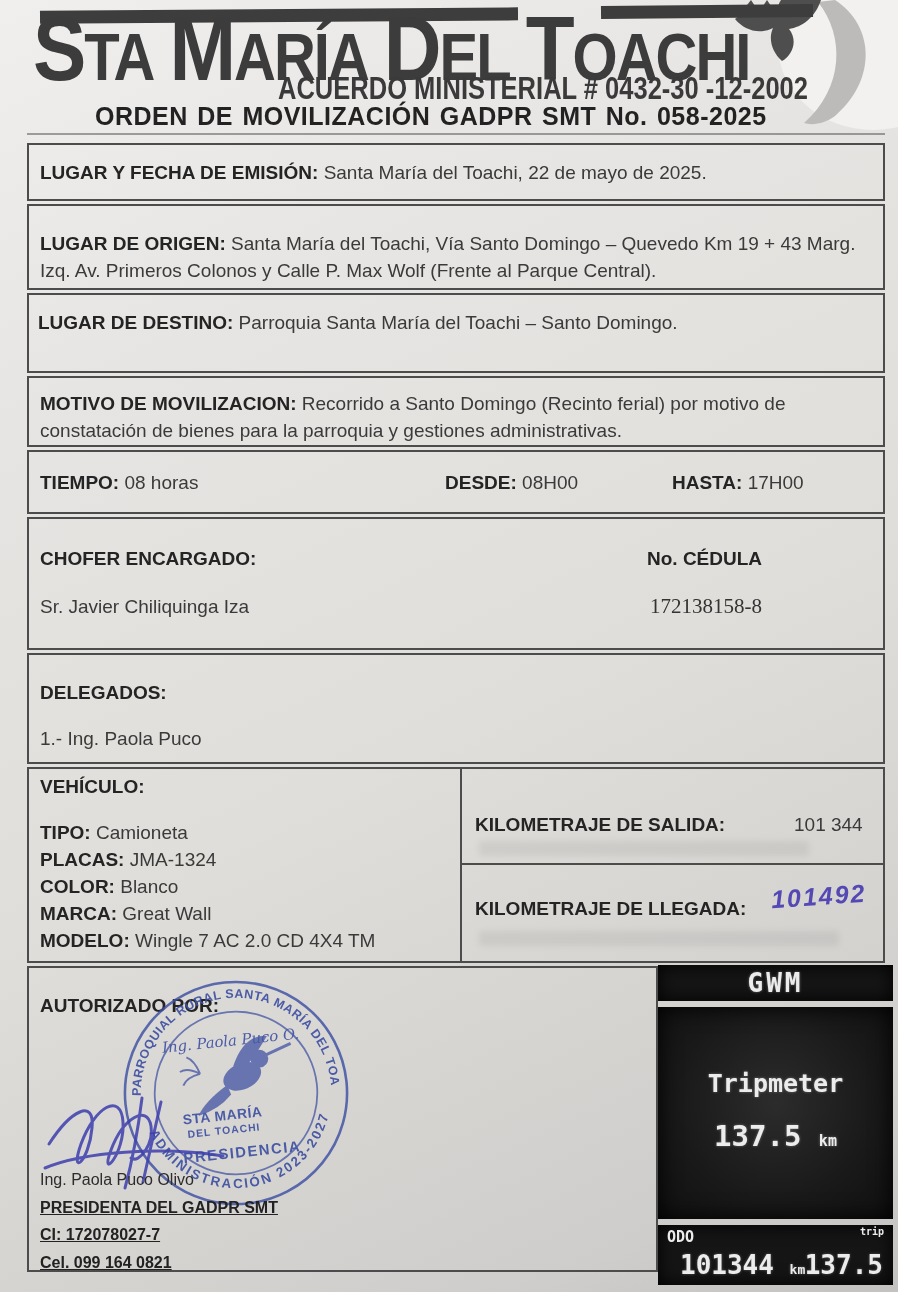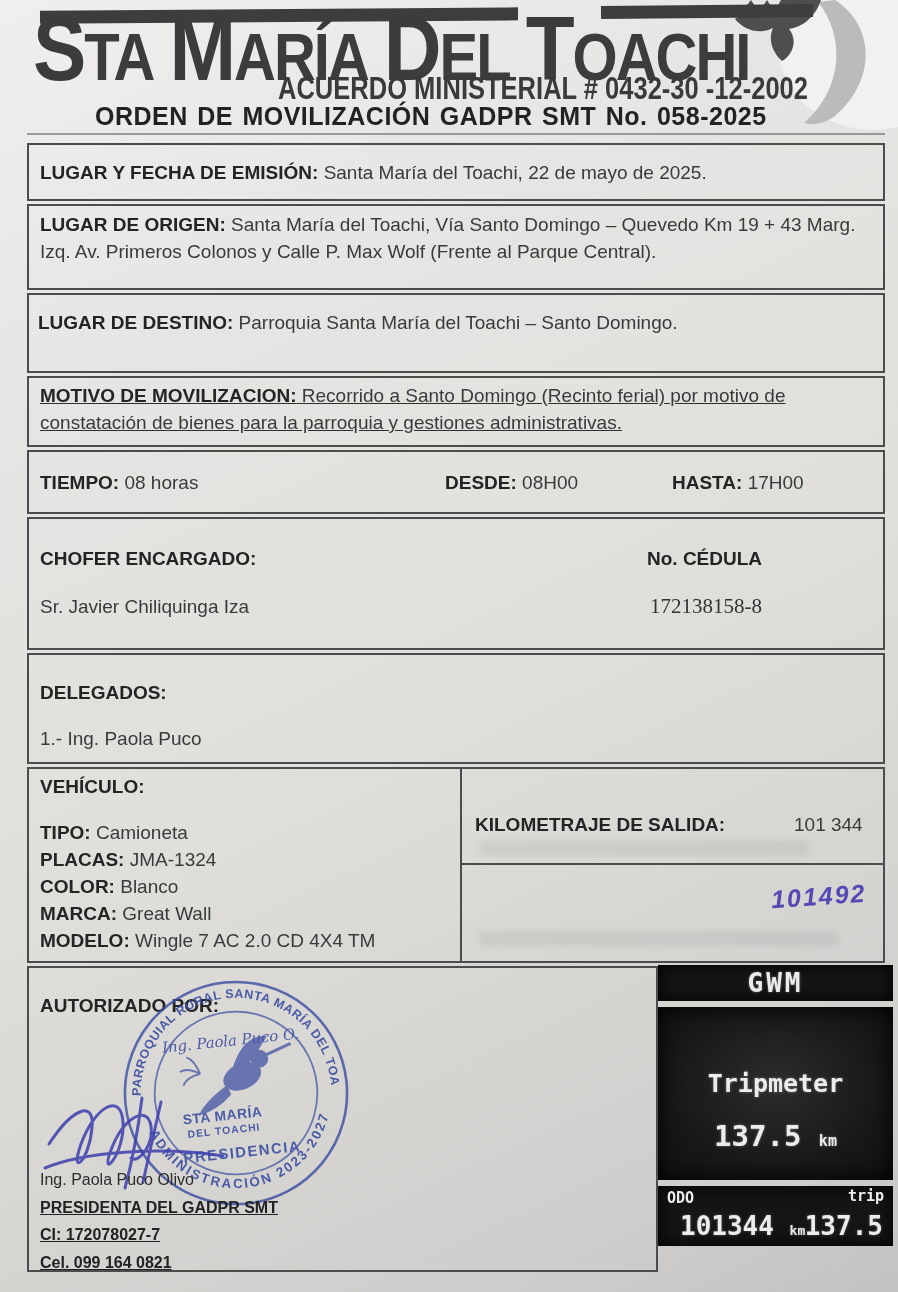--- a/index.html
+++ b/index.html
@@ -44,31 +44,31 @@
   .seal-sm{font-family:"Liberation Sans",sans-serif;font-weight:bold;fill:#3f51a3;}
   .sig{position:absolute;left:12px;top:112px;}
   .auth-block{position:absolute;left:11px;top:198px;font-size:16px;line-height:27.5px;color:#2c2c2c;}
   .auth-block .b{font-weight:bold;color:#222;text-decoration:underline;}
   
   .odometer{position:absolute;left:658px;top:958px;width:235px;height:329px;
     font-family:"DejaVu Sans Mono",monospace;color:#ececec;}
   .odo-seg{background:#151515;box-shadow:inset 0 0 18px #000;}
   .odo-brand{margin-top:7px;height:36px;display:flex;align-items:center;justify-content:center;
     font-size:26px;font-weight:bold;letter-spacing:3px;text-shadow:0 0 3px rgba(255,255,255,.4);}
-  .odo-screen{margin-top:6px;height:173px;position:relative;
+  .odo-screen{margin-top:6px;height:212px;position:relative;
     background:radial-gradient(ellipse at 50% 45%,#2c2c2c 0%,#191919 60%,#101010 100%);
     box-shadow:inset 0 0 22px #000;}
   .odo-trip-title{position:absolute;left:0;right:0;top:62px;text-align:center;
     font-size:25px;font-weight:bold;text-shadow:0 0 3px rgba(255,255,255,.35);}
   .odo-trip-val{position:absolute;left:0;right:0;top:112px;text-align:center;
     font-size:29px;font-weight:bold;text-shadow:0 0 3px rgba(255,255,255,.35);}
   .odo-unit{font-size:15px;font-weight:bold;}
   .odo-bottom{margin-top:6px;height:60px;position:relative;font-weight:bold;}
   .odo-lbl{position:absolute;top:3px;left:9px;font-size:15px;}
-  .trip-lbl{position:absolute;top:1px;right:9px;font-size:15px;}
+  .trip-lbl{position:absolute;top:1px;right:9px;font-size:10px;}
   .odo-val{position:absolute;bottom:5px;left:22px;font-size:26px;text-shadow:0 0 3px rgba(255,255,255,.3);}
   .trip-val{position:absolute;bottom:5px;right:10px;font-size:26px;text-shadow:0 0 3px rgba(255,255,255,.3);}
 </style>
 </head>
 <body>
 
 <div class="page">
 
   <svg class="corner-art" width="175" height="150" viewBox="0 0 175 150">
     <ellipse cx="150" cy="45" rx="95" ry="85" fill="#f2f1ef"></ellipse>
@@ -86,29 +86,29 @@
 
   <div class="acuerdo">ACUERDO MINISTERIAL # 0432-30 -12-2002</div>
   <div class="doc-title">ORDEN DE MOVILIZACIÓN GADPR SMT No. 058-2025</div>
   <div class="title-rule"></div>
 
   <div class="box" style="left:27px;top:143px;width:858px;height:58px;">
     <p style="padding-top:14px;"><span class="lbl">LUGAR Y FECHA DE EMISIÓN:</span> <span class="val">Santa María del Toachi, 22 de mayo de 2025.</span></p>
   </div>
 
   <div class="box" style="left:27px;top:204px;width:858px;height:86px;">
-    <p style="padding-top:5px;"><span class="lbl">LUGAR DE ORIGEN:</span> <span class="val">Santa María del Toachi, Vía Santo Domingo – Quevedo Km 19 + 43 Marg. Izq. Av. Primeros Colonos y Calle P. Max Wolf (Frente al Parque Central).</span></p>
+    <p style="padding-top:24px;"><span class="lbl">LUGAR DE ORIGEN:</span> <span class="val">Santa María del Toachi, Vía Santo Domingo – Quevedo Km 19 + 43 Marg. Izq. Av. Primeros Colonos y Calle P. Max Wolf (Frente al Parque Central).</span></p>
   </div>
 
   <div class="box" style="left:27px;top:293px;width:858px;height:80px;">
     <p style="padding-top:14px;padding-left:9px;"><span class="lbl">LUGAR DE DESTINO:</span> <span class="val">Parroquia Santa María del Toachi – Santo Domingo.</span></p>
   </div>
 
   <div class="box" style="left:27px;top:376px;width:858px;height:71px;">
-    <p style="padding-top:4px;text-decoration:underline;"><span class="lbl">MOTIVO DE MOVILIZACION:</span> <span class="val">Recorrido a Santo Domingo (Recinto ferial) por motivo de constatación de bienes para la parroquia y gestiones administrativas.</span></p>
+    <p style="padding-top:12px;"><span class="lbl">MOTIVO DE MOVILIZACION:</span> <span class="val">Recorrido a Santo Domingo (Recinto ferial) por motivo de constatación de bienes para la parroquia y gestiones administrativas.</span></p>
   </div>
 
   <div class="box" style="left:27px;top:450px;width:858px;height:64px;">
     <span class="abs" style="left:11px;top:17px;"><span class="lbl">TIEMPO:</span> <span class="val">08 horas</span></span>
     <span class="abs" style="left:416px;top:17px;"><span class="lbl">DESDE:</span> <span class="val">08H00</span></span>
     <span class="abs" style="left:643px;top:17px;"><span class="lbl">HASTA:</span> <span class="val">17H00</span></span>
   </div>
 
   <div class="box" style="left:27px;top:517px;width:858px;height:133px;">
     <span class="abs lbl" style="left:11px;top:26px;">CHOFER ENCARGADO:</span>
@@ -130,20 +130,21 @@
     <span class="abs" style="left:11px;top:50px;"><span class="lbl">TIPO:</span> <span class="val">Camioneta</span></span>
     <span class="abs" style="left:11px;top:77px;"><span class="lbl">PLACAS:</span> <span class="val">JMA-1324</span></span>
     <span class="abs" style="left:11px;top:104px;"><span class="lbl">COLOR:</span> <span class="val">Blanco</span></span>
     <span class="abs" style="left:11px;top:131px;"><span class="lbl">MARCA:</span> <span class="val">Great Wall</span></span>
     <span class="abs" style="left:11px;top:158px;"><span class="lbl">MODELO:</span> <span class="val">Wingle 7 AC 2.0 CD 4X4 TM</span></span>
 
     <span class="abs lbl" style="left:446px;top:42px;">KILOMETRAJE DE SALIDA:</span>
     <span class="abs val" style="left:765px;top:42px;">101 344</span>
     <div class="ghost" style="left:450px;top:72px;width:330px;"></div>
 
+    <span class="abs lbl" style="left:446px;top:126px;">KILOMETRAJE DE LLEGADA:</span>
     <span class="abs handwritten" style="left:742px;top:114px;">101492</span>
     <div class="ghost" style="left:450px;top:162px;width:360px;"></div>
   </div>
 
   <div class="box" style="left:27px;top:966px;width:631px;height:306px;padding-left:28px;">
     <span class="abs lbl" style="left:11px;top:24px;">AUTORIZADO POR:</span>
 
     <svg class="seal" width="238" height="238" viewBox="0 0 240 240">
       <defs>
         <path id="arcTop" d="M 24 120 A 96 96 0 1 1 216 120"></path>

